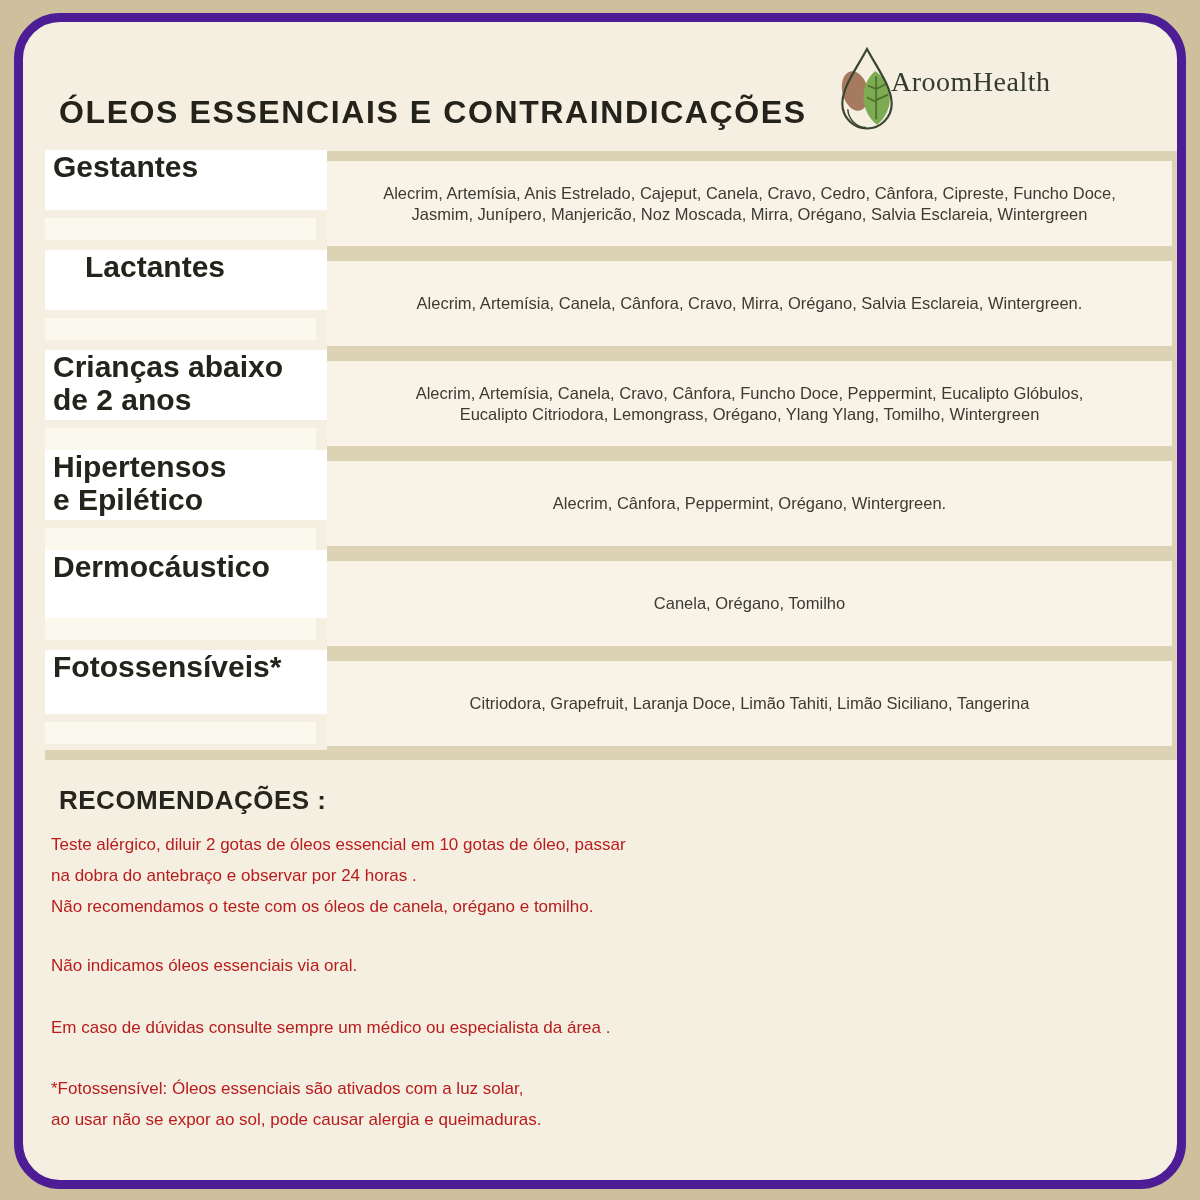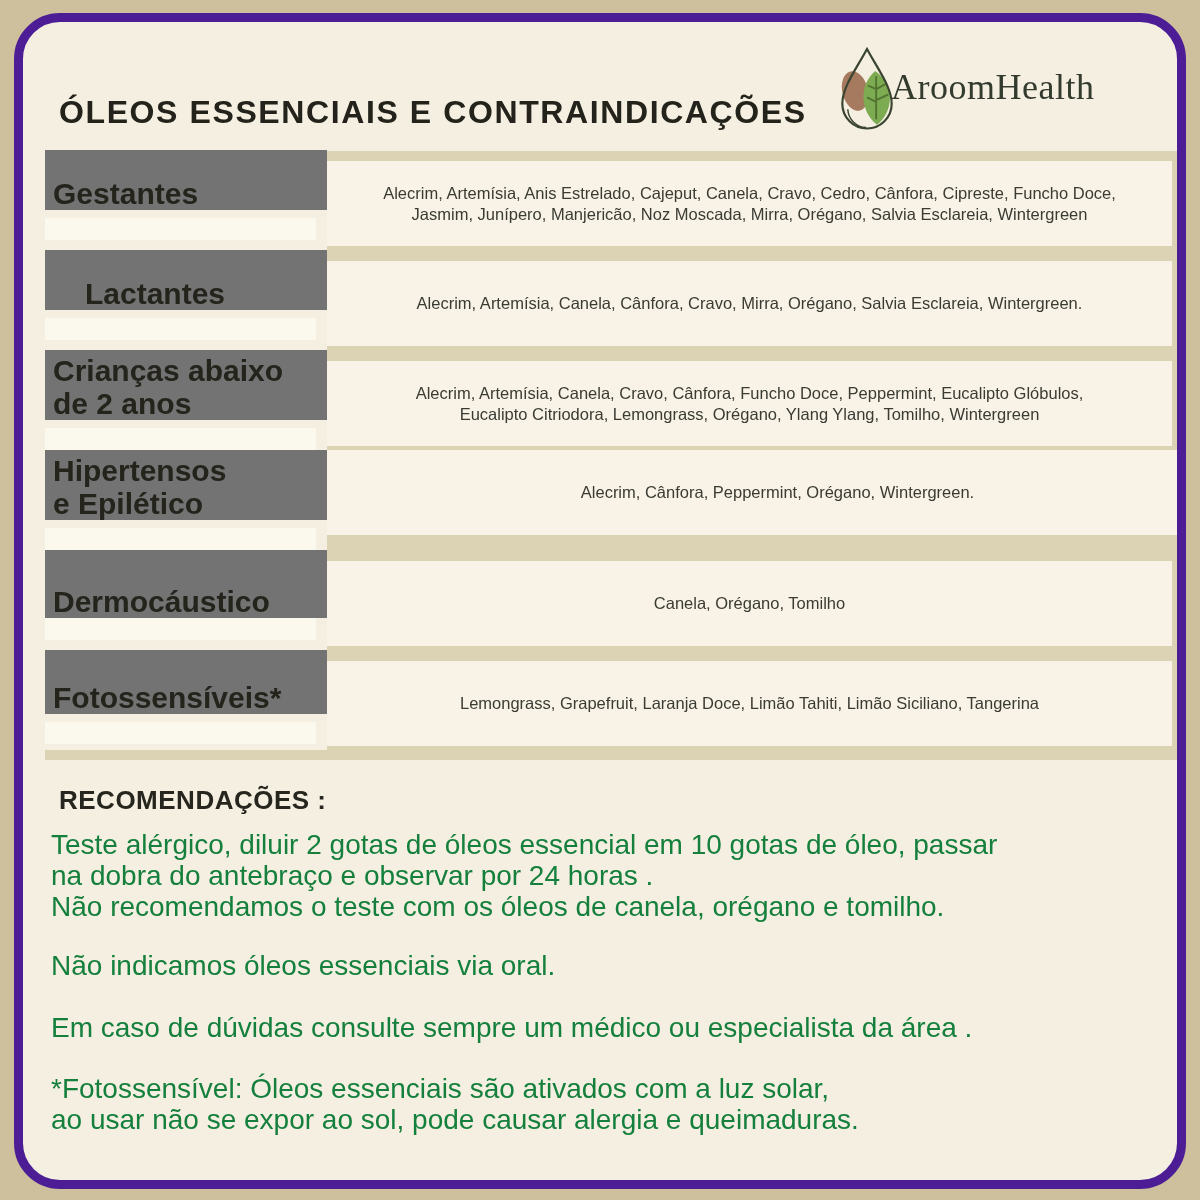--- a/index.html
+++ b/index.html
@@ -22,51 +22,51 @@
   
   .title{
     left:36px;top:72px;
     font-size:32px;font-weight:700;letter-spacing:1.6px;
     color:#23231b;
   }
   .logo-icon{left:812px;top:22px;width:64px;height:94px;}
   .wordmark{
     left:868px;top:44px;
     font-family:"Liberation Serif", serif;
-    font-size:36px;color:#333a2e;letter-spacing:.5px;
+    font-size:28px;color:#333a2e;letter-spacing:.5px;
   }
 
   
   .tan{background:#dcd3b4;}
   .tan-right{left:304px;top:129px;width:854px;height:609px;}
   .tan-bottom{left:22px;top:728px;width:282px;height:10px;}
   .label-block{
     left:22px;width:282px;
-    background:#737373;
-    display:flex;flex-direction:column;justify-content:flex-end;
+    background:#ffffff;
+    display:flex;flex-direction:column;justify-content:flex-start;
     padding-left:8px;box-sizing:border-box;
     font-weight:700;font-size:30px;line-height:33px;color:#24241c;
   }
   .strip{left:22px;width:271px;height:22px;background:#fbf8ee;}
   .box{
     left:304px;width:845px;height:85px;
     background:#f8f3e6;
     display:flex;flex-direction:column;justify-content:center;align-items:center;
     font-size:16.5px;line-height:21px;color:#3b3b33;
     text-align:left;
   }
 
   
   .rec-heading{
     left:36px;top:763px;
     font-size:26px;font-weight:700;letter-spacing:.5px;color:#26261e;
   }
   .para{
     left:28px;
-    font-size:28px;line-height:31px;color:#15803d;
+    font-size:17px;line-height:31px;color:#b91c1c;
   }
 </style>
 </head>
 <body>
 
 <div class="card">
 
   <div class="abs title">ÓLEOS ESSENCIAIS E CONTRAINDICAÇÕES</div>
 
   <svg class="abs logo-icon" viewBox="0 0 70 100">
@@ -109,42 +109,42 @@
   <div class="abs box" style="top:339px;">
     <span>Alecrim, Artemísia, Canela, Cravo, Cânfora, Funcho Doce, Peppermint, Eucalipto Glóbulos,</span>
       <span>Eucalipto Citriodora, Lemongrass, Orégano, Ylang Ylang, Tomilho, Wintergreen</span>
   </div>
 
   <div class="abs label-block" style="top:428px;height:70px;">
     <span>Hipertensos</span>
       <span>e Epilético</span>
   </div>
   <div class="abs strip" style="top:506px;"></div>
-  <div class="abs box" style="top:428px;padding-left:28px;">
+  <div class="abs box" style="top:439px;">
     <span>Alecrim, Cânfora, Peppermint, Orégano, Wintergreen.</span>
       <span></span>
   </div>
 
   <div class="abs label-block" style="top:528px;height:68px;">
     <span>Dermocáustico</span>
       <span></span>
   </div>
   <div class="abs strip" style="top:596px;"></div>
   <div class="abs box" style="top:539px;">
     <span>Canela, Orégano, Tomilho</span>
       <span></span>
   </div>
 
   <div class="abs label-block" style="top:628px;height:64px;">
     <span>Fotossensíveis*</span>
       <span></span>
   </div>
   <div class="abs strip" style="top:700px;"></div>
   <div class="abs box" style="top:639px;">
-    <span>Lemongrass, Grapefruit, Laranja Doce, Limão Tahiti, Limão Siciliano, Tangerina</span>
+    <span>Citriodora, Grapefruit, Laranja Doce, Limão Tahiti, Limão Siciliano, Tangerina</span>
       <span></span>
   </div>
 
   <div class="abs rec-heading">RECOMENDAÇÕES :</div>
 
   <div class="abs para" style="top:807px;">
     <div>Teste alérgico, diluir 2 gotas de óleos essencial em 10 gotas de óleo, passar</div>
     <div>na dobra do antebraço e observar por 24 horas .</div>
     <div>Não recomendamos o teste com os óleos de canela, orégano e tomilho.</div>
   </div>

